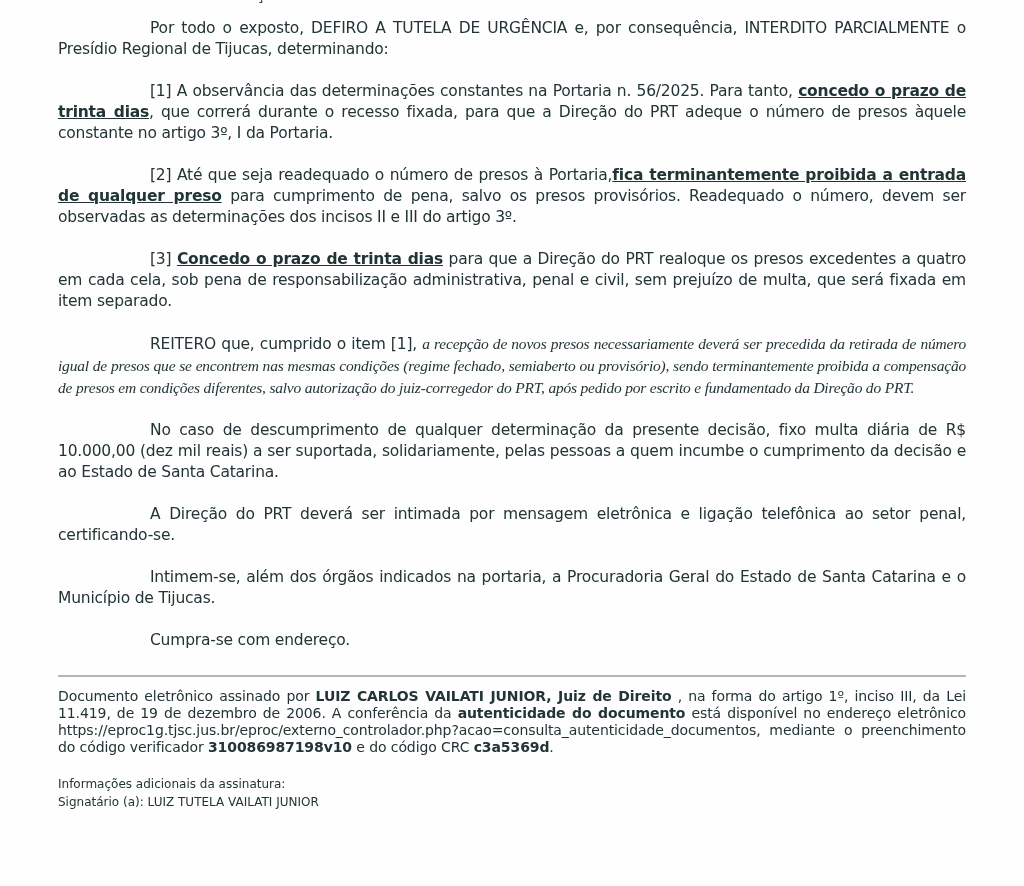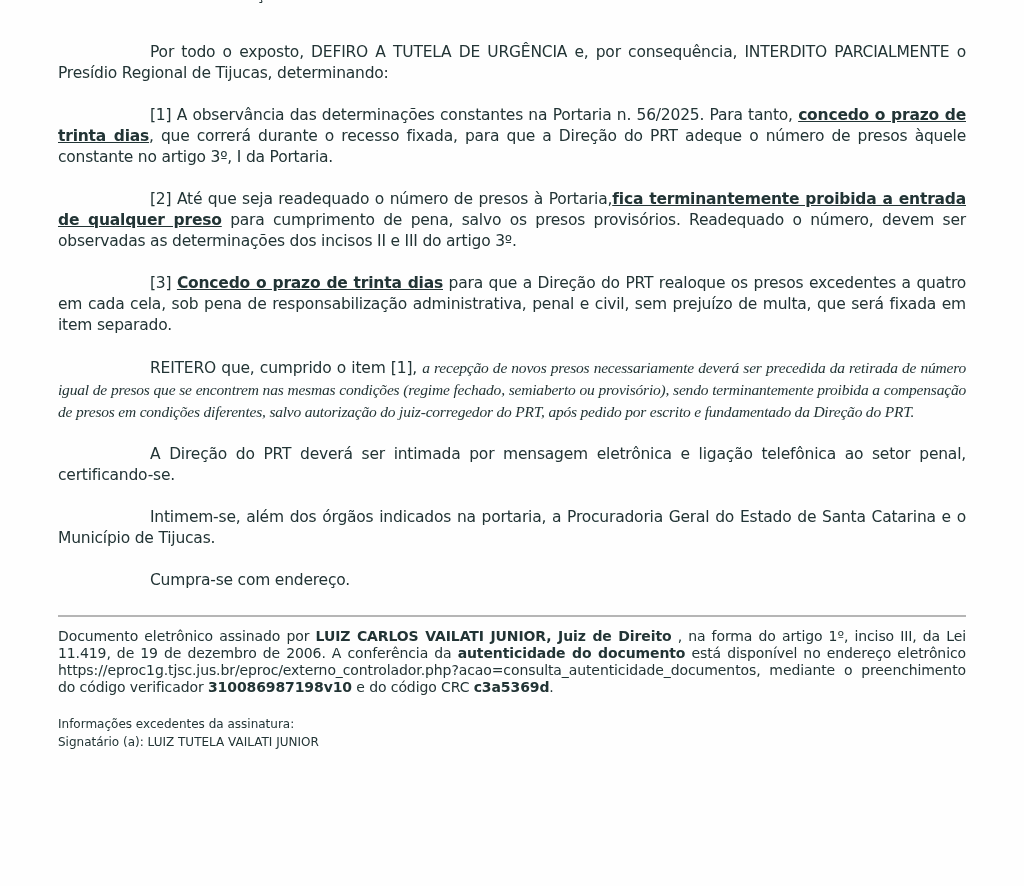--- a/index.html
+++ b/index.html
@@ -10,21 +10,20 @@
     width: 1024px;
     height: 886px;
     background: #fefefe;
     color: #223435;
     font-family: "DejaVu Sans", "Liberation Sans", sans-serif;
     position: relative;
     overflow: hidden;
   }
   .doc {
     padding: 18px 58px 0 58px;
-    margin-top: 24px;
   }
   .body-par {
     font-size: 15.5px;
     line-height: 21px;
     text-align: justify;
     text-indent: 92px;
     margin: 0 0 21px 0;
     letter-spacing: -0.2px;
   }
   .bu {
@@ -86,29 +85,30 @@
   <p class="body-par"><span>Por todo o exposto, DEFIRO A TUTELA DE URGÊNCIA e, por consequência, INTERDITO PARCIALMENTE o Presídio Regional de Tijucas, determinando:</span></p>
 
   <p class="body-par"><span>[1] A observância das determinações constantes na Portaria n. 56/2025. Para tanto, </span><span class="bu">concedo o prazo de trinta dias</span><span>, que correrá durante o recesso fixada, para que a Direção do PRT adeque o número de presos àquele constante no artigo 3º, I da Portaria.</span></p>
 
   <p class="body-par"><span>[2] Até que seja readequado o número de presos à Portaria,</span><span class="bu">fica terminantemente proibida a entrada de qualquer preso</span><span> para cumprimento de pena, salvo os presos provisórios. Readequado o número, devem ser observadas as determinações dos incisos II e III do artigo 3º.</span></p>
 
   <p class="body-par"><span>[3] </span><span class="bu">Concedo o prazo de trinta dias</span><span> para que a Direção do PRT realoque os presos excedentes a quatro em cada cela, sob pena de responsabilização administrativa, penal e civil, sem prejuízo de multa, que será fixada em item separado.</span></p>
 
   <p class="body-par"><span>REITERO que, cumprido o item [1], </span><span class="it">a recepção de novos presos necessariamente deverá ser precedida da retirada de número igual de presos que se encontrem nas mesmas condições (regime fechado, semiaberto ou provisório), sendo terminantemente proibida a compensação de presos em condições diferentes, salvo autorização do juiz-corregedor do PRT, após pedido por escrito e fundamentado da Direção do PRT.</span></p>
 
+  <p class="body-par"><span>No caso de descumprimento de qualquer determinação da presente decisão, fixo multa diária de R$ 10.000,00 (dez mil reais) a ser suportada, solidariamente, pelas pessoas a quem incumbe o cumprimento da decisão e ao Estado de Santa Catarina.</span></p>
 
   <p class="body-par"><span>A Direção do PRT deverá ser intimada por mensagem eletrônica e ligação telefônica ao setor penal, certificando-se.</span></p>
 
   <p class="body-par"><span>Intimem-se, além dos órgãos indicados na portaria, a Procuradoria Geral do Estado de Santa Catarina e o Município de Tijucas.</span></p>
 
   <p class="body-par"><span>Cumpra-se com endereço.</span></p>
 
   <hr class="rule">
 
   <p class="fineprint"><span>Documento eletrônico assinado por </span><span class="b">LUIZ CARLOS VAILATI JUNIOR, Juiz de Direito</span><span> , na forma do artigo 1º, inciso III, da Lei 11.419, de 19 de dezembro de 2006. A conferência da </span><span class="b">autenticidade do documento</span><span> está disponível no endereço eletrônico https://eproc1g.tjsc.jus.br/eproc/externo_controlador.php?acao=consulta_autenticidade_documentos, mediante o preenchimento do código verificador </span><span class="b">310086987198v10</span><span> e do código CRC </span><span class="b">c3a5369d</span><span>.</span></p>
 
   <div class="info-block">
-    <p class="info-line">Informações excedentes da assinatura:</p>
+    <p class="info-line">Informações adicionais da assinatura:</p>
     <p class="info-line">Signatário (a): LUIZ TUTELA VAILATI JUNIOR</p>
   </div>
 
 </div>
 
 </body></html>

